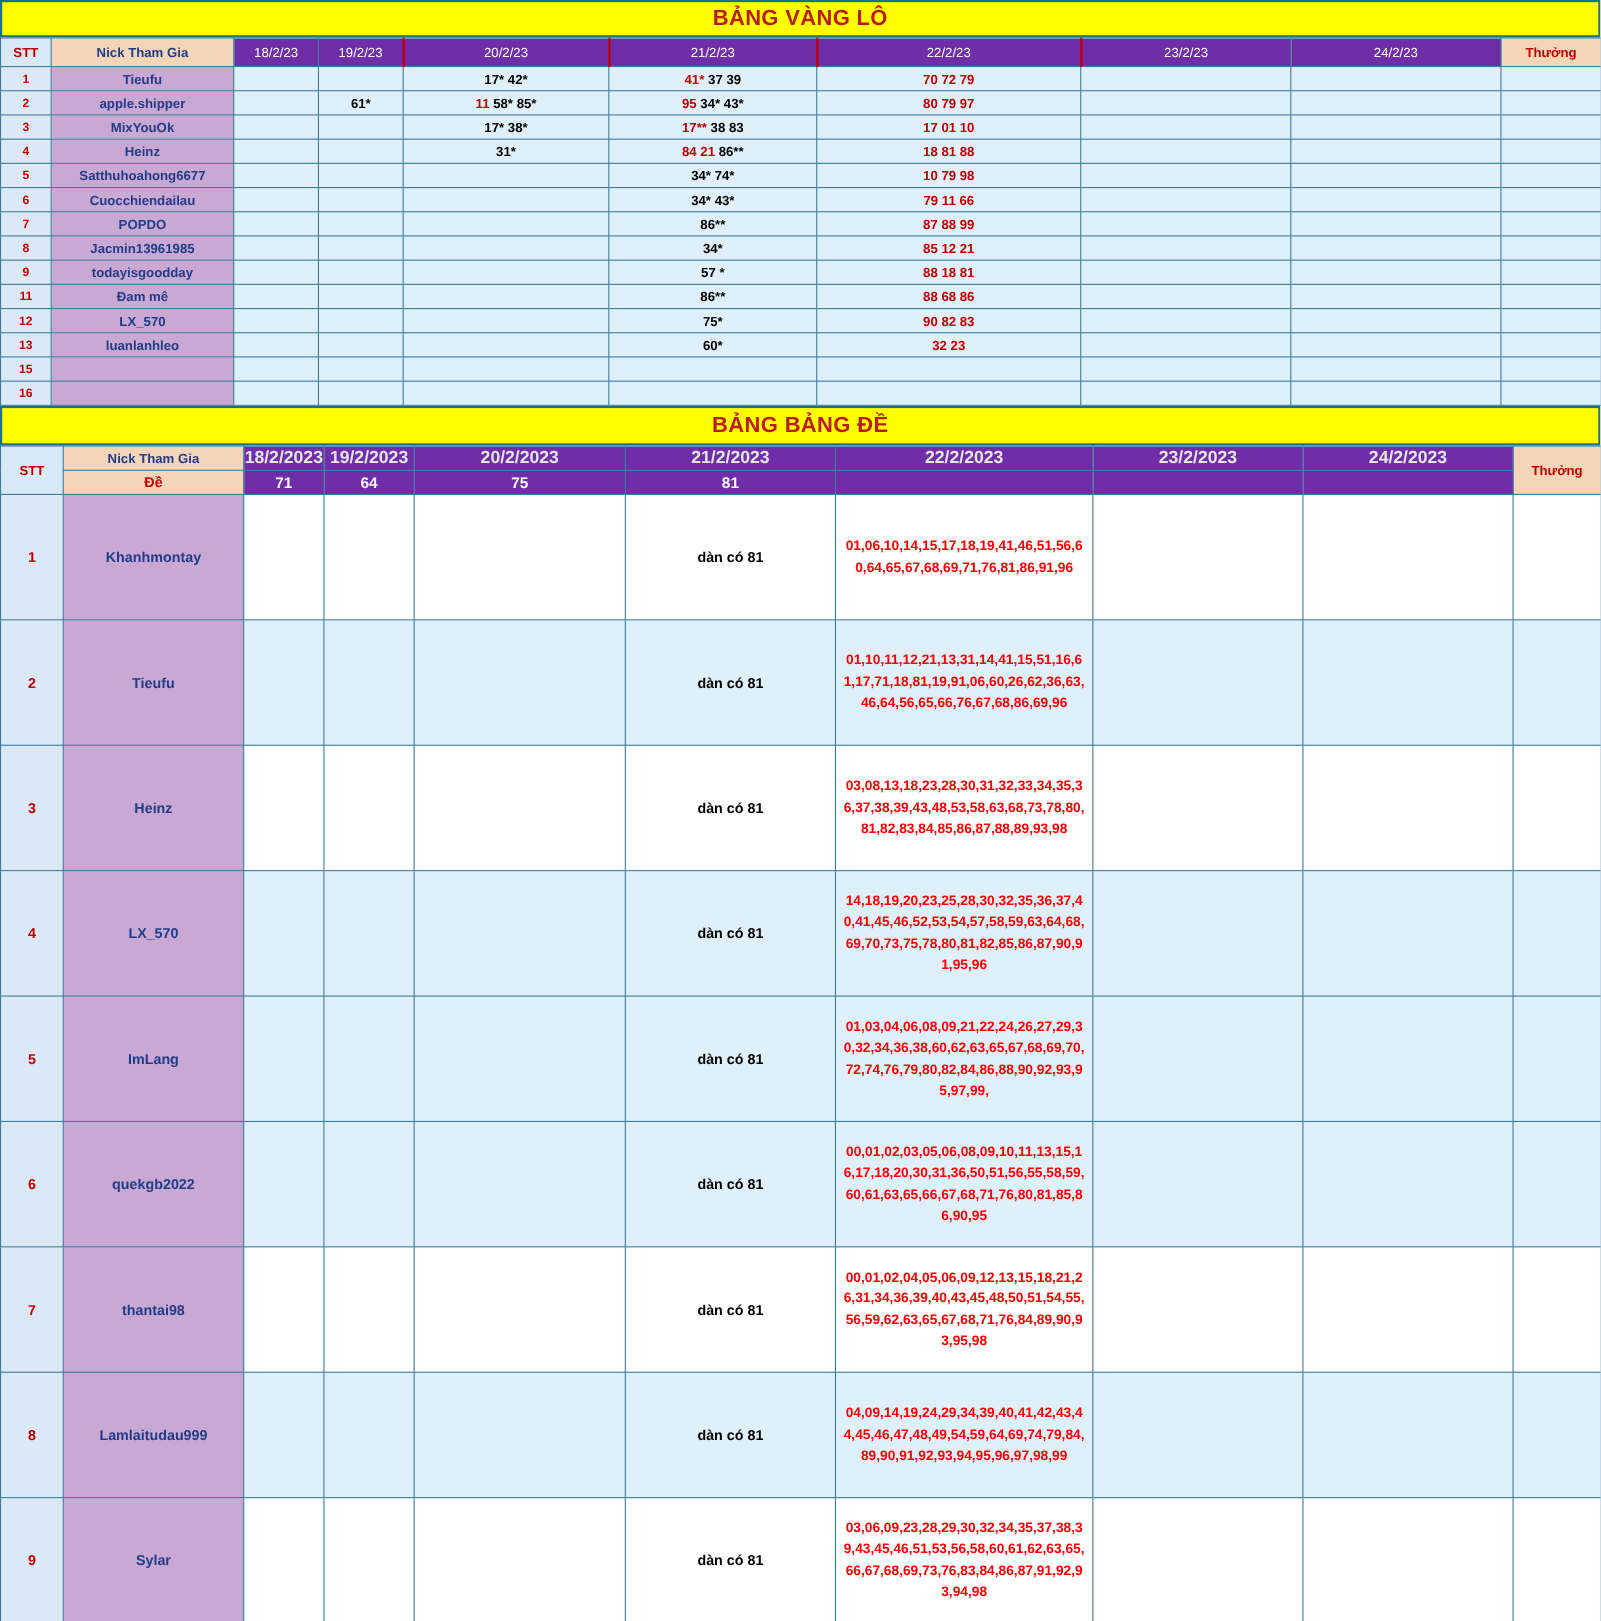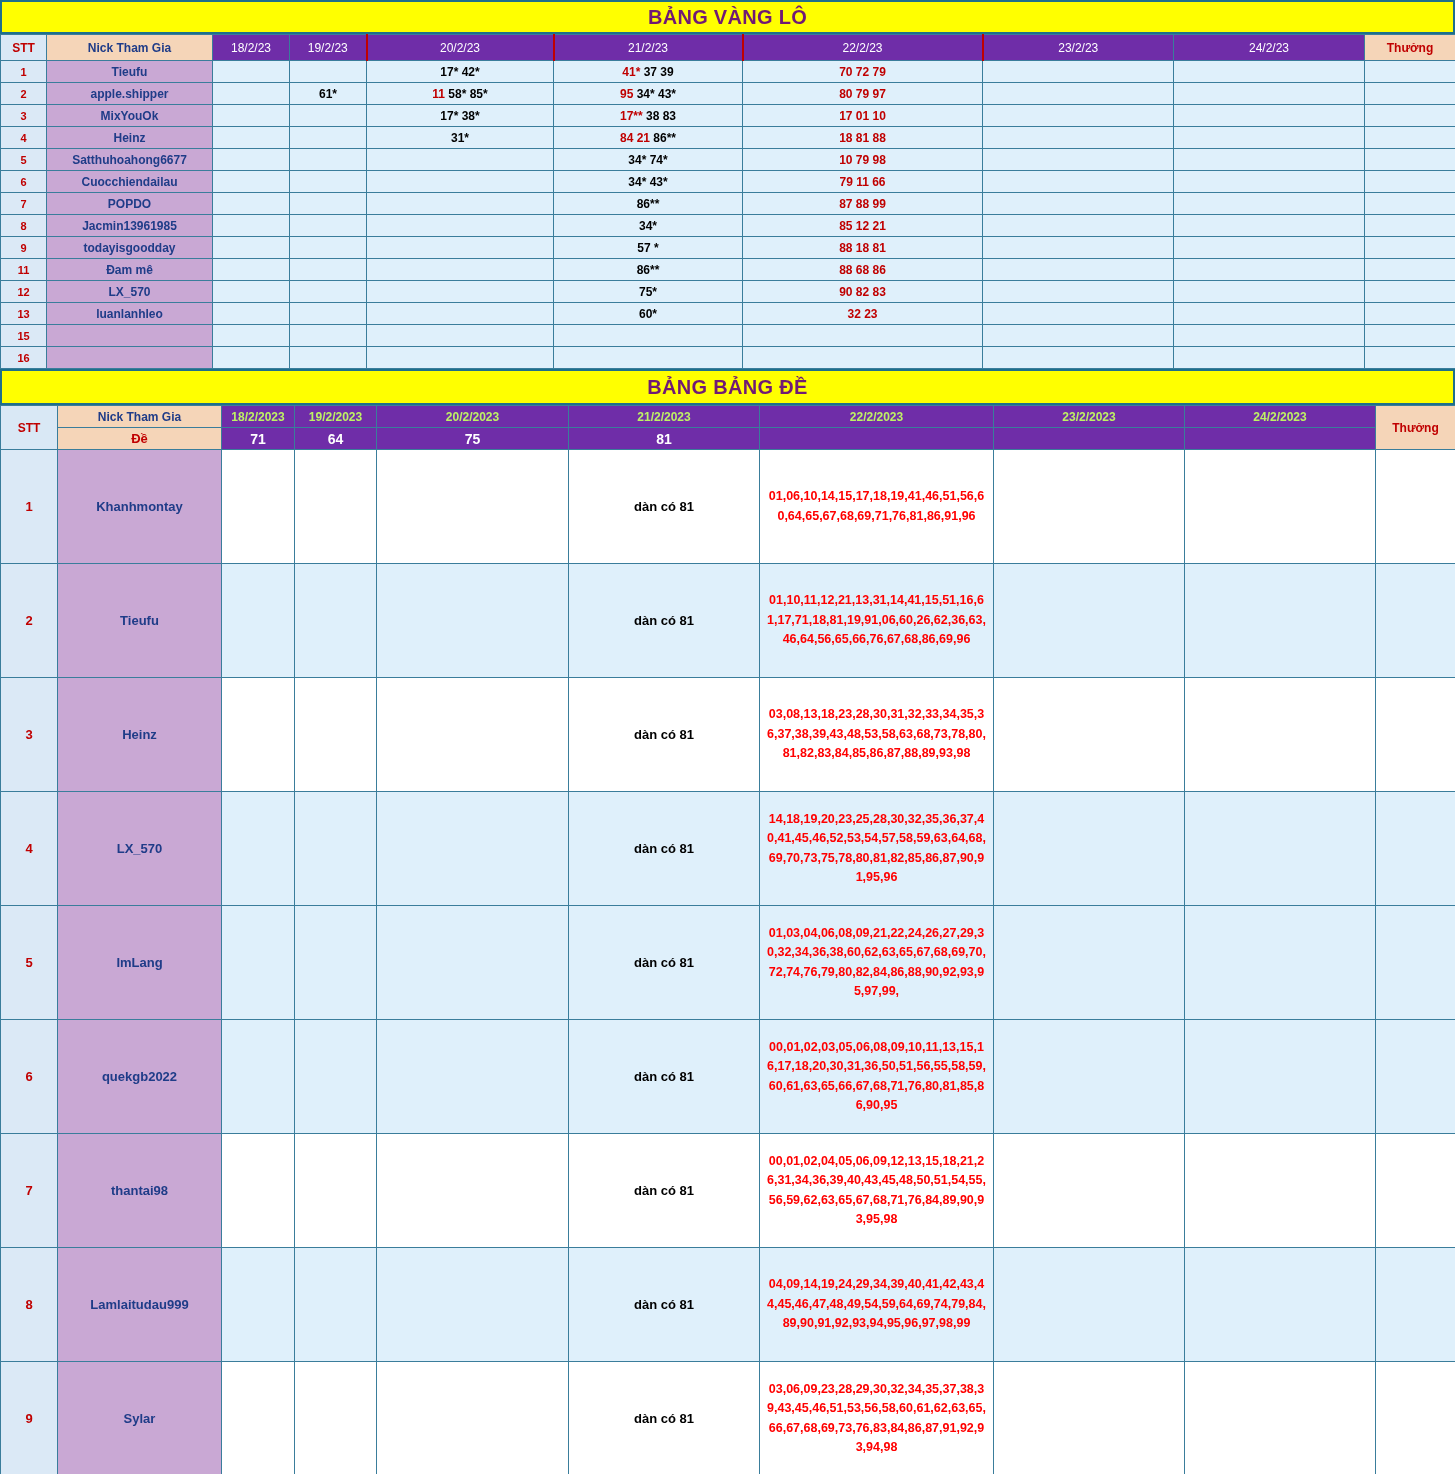--- a/index.html
+++ b/index.html
@@ -12,21 +12,21 @@
   }
   .page { width: 1455px; }
 
   
   .banner {
     background: #ffff00;
     border: 2px solid #1f6f8b;
     text-align: center;
     font-weight: bold;
     font-size: 20px;
-    color: #701a75;
+    color: #b91c1c;
     letter-spacing: .3px;
   }
   #banner-lo { height: 34px; line-height: 30px; }
   #banner-de { height: 36px; line-height: 32px; }
 
   
   table {
     border-collapse: collapse;
     width: 1455px;
     table-layout: fixed;
@@ -102,22 +102,22 @@
   }
   .de-hdr-nick {
     background: #f5d5b8;
     color: #1f3c88;
     font-weight: bold;
     font-size: 12px;
     height: 22px;
   }
   .de-hdr-date {
     background: #6f2da8;
-    color: #bef264;
-    font-size: 12px;
+    color: #e5e5e5;
+    font-size: 16px;
     height: 22px;
   }
   .de-hdr-de {
     background: #f5d5b8;
     color: #c00000;
     font-weight: bold;
     font-size: 13px;
     height: 22px;
     margin-top: 25px;
   }

